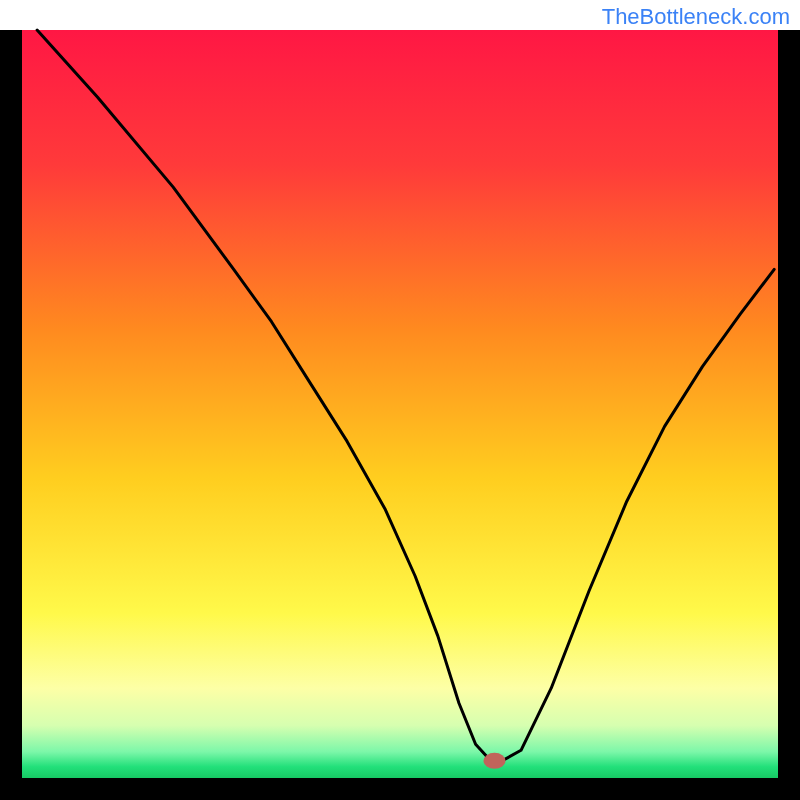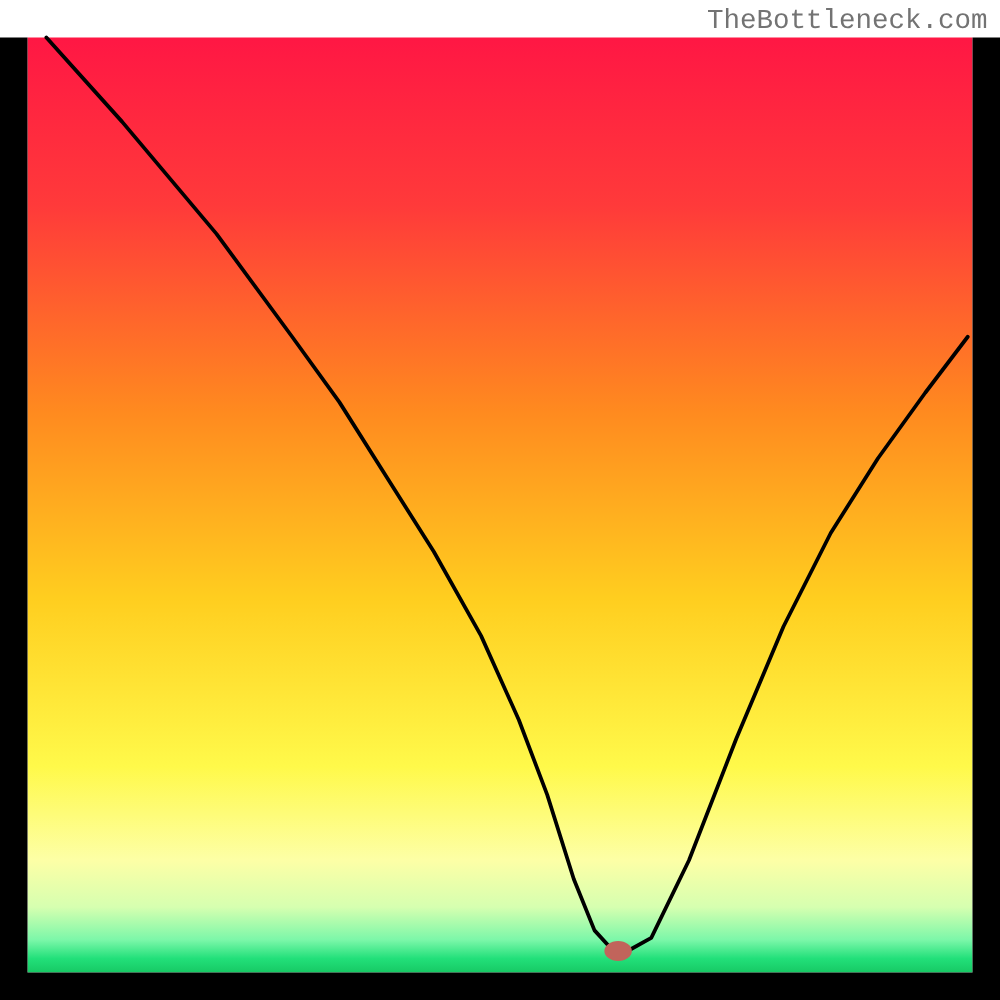--- a/index.html
+++ b/index.html
@@ -12,23 +12,23 @@
   }
   .container {
     position: relative;
     width: 800px;
     height: 800px;
   }
   .watermark {
     position: absolute;
     top: 4px;
     right: 10px;
-    font-family: Liberation Mono, monospace;
+    font-family: Liberation Sans, sans-serif;
     font-size: 22px;
-    color: #737373;
+    color: #3b82f6;
     z-index: 10;
   }
   svg {
     display: block;
   }
 </style>
 </head>
 <body>
 
 <div class="container">

